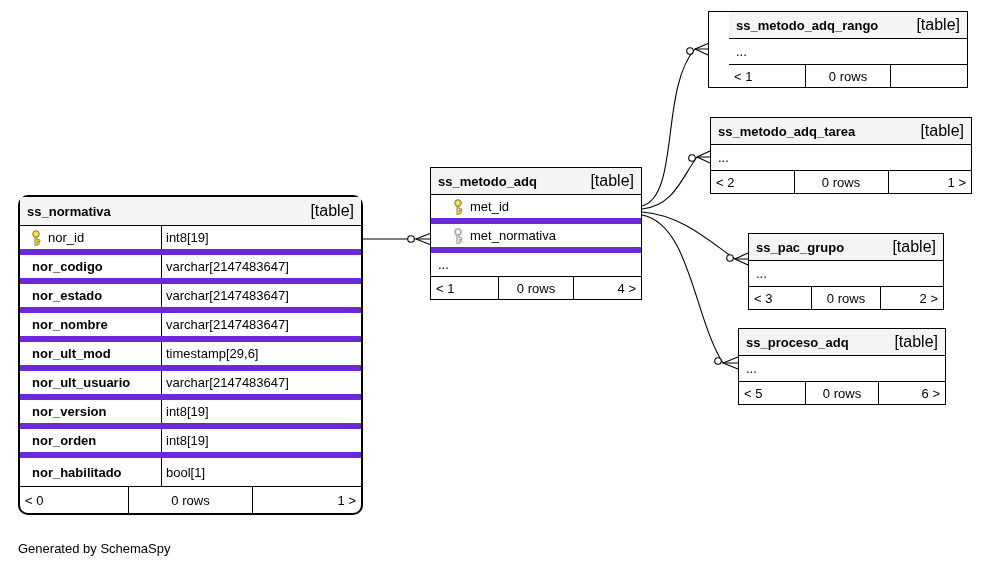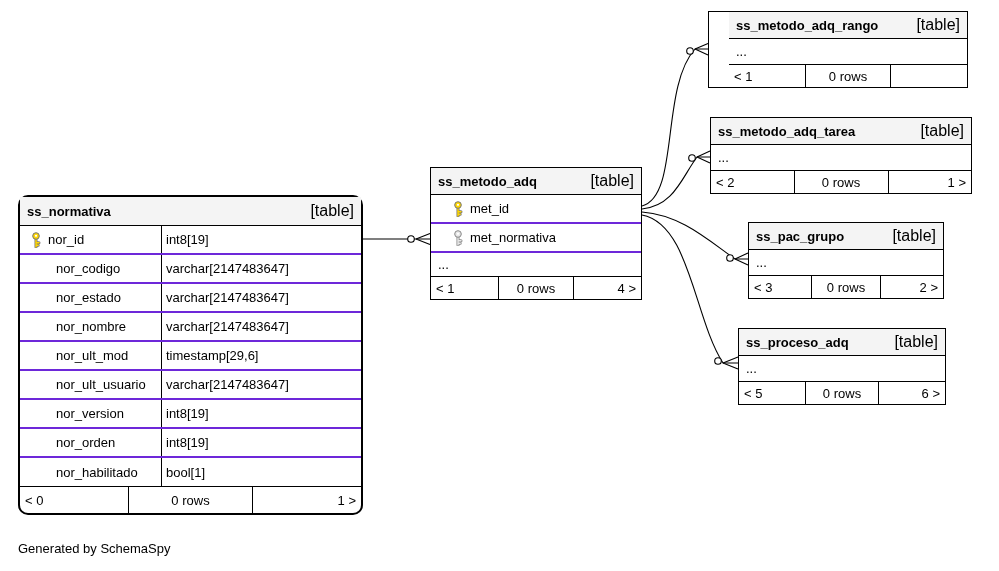--- a/index.html
+++ b/index.html
@@ -11,25 +11,25 @@
 
   .dbtable { position:absolute; background:#fff; border:1px solid #000; font-size:13px; }
   .dbtable.focus { border-width:2px;border-radius:10px; }
 
   .t-header { display:flex; justify-content:space-between; align-items:center;
               background:#f4f4f4; border-bottom:1px solid #000; height:27px; padding:0 7px; }
   .focus .t-header { height:29px; }
   .t-title { font-weight:bold; white-space:nowrap; }
   .t-tag { font-size:16px; margin-left:12px; white-space:nowrap; }
 
-  .t-row { display:flex; align-items:stretch; height:29px; border-bottom:2px solid #6d28d9; }
+  .t-row { display:flex; align-items:stretch; height:29px; border-bottom:6px solid #6d28d9; }
   .c-name { display:flex; align-items:center; white-space:nowrap; }
   .two-col .c-name { width:142px; border-right:1px solid #000; }
   .c-name.with-key { padding-left:11px; }
-  .c-name.no-key { padding-left:36px; }
+  .c-name.no-key { padding-left:12px;font-weight:bold; }
   .one-col .c-name.with-key { padding-left:22px; }
   .c-type { flex:1; display:flex; align-items:center; padding-left:4px; white-space:nowrap; }
 
   .key { flex:0 0 auto; margin-right:7px; }
 
   .t-ellipsis { display:flex; align-items:center; height:26px; padding-left:7px;
                 border-bottom:1px solid #000; }
   .t-ellipsis.short { height:24px; }
 
   .t-footer { display:flex; height:22px; }
@@ -206,21 +206,21 @@
       <span class="t-tag">[table]</span>
     </div>
     <div class="t-ellipsis">...</div>
     <div class="t-footer">
       <div class="f-cell f-prev">&lt; 2</div>
       <div class="f-cell f-rows">0 rows</div>
       <div class="f-cell f-next">1 &gt;</div>
     </div>
   </div>
 
-  <div class="dbtable" style="left:748px; top:222px; width:196px;">
+  <div class="dbtable" style="left:748px; top:233px; width:196px;">
     <div class="t-header">
       <span class="t-title">ss_pac_grupo</span>
       <span class="t-tag">[table]</span>
     </div>
     <div class="t-ellipsis">...</div>
     <div class="t-footer">
       <div class="f-cell f-prev">&lt; 3</div>
       <div class="f-cell f-rows">0 rows</div>
       <div class="f-cell f-next">2 &gt;</div>
     </div>

